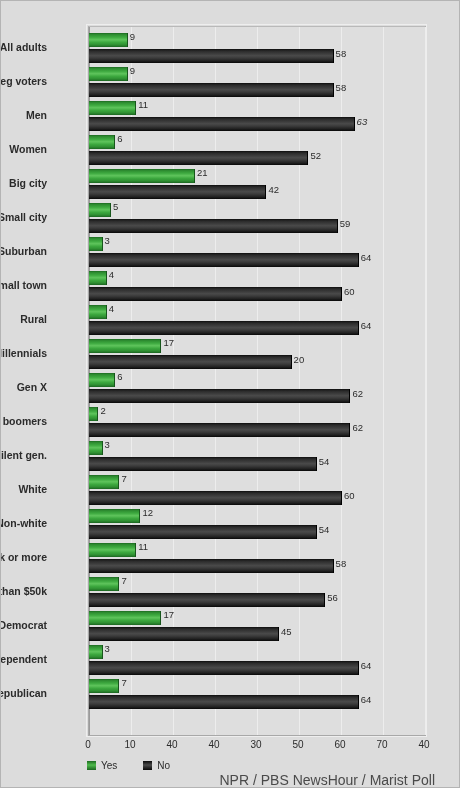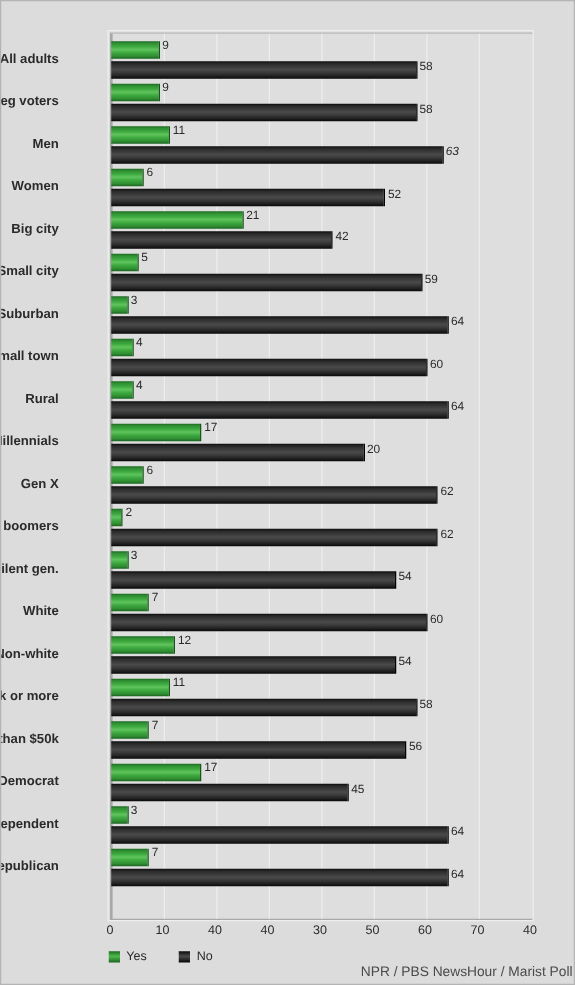--- a/index.html
+++ b/index.html
@@ -152,23 +152,23 @@
   .legend-swatch.no {
     background: linear-gradient(to bottom,#0a0a0a 0%, #4a4a4a 45%, #070707 100%);
   }
   .legend-label {
     font-size: 10px;
     color: #2b2b2b;
   }
   
   #source {
     position: absolute;
-    right: 1px;
+    right: 24px;
     top: 771px;
-    font-size: 11px;
+    font-size: 14px;
     color: #4a4a4a;
     white-space: nowrap;
   }
 </style>
 </head>
 <body>
 
 <div id="chart-root">
 
 

